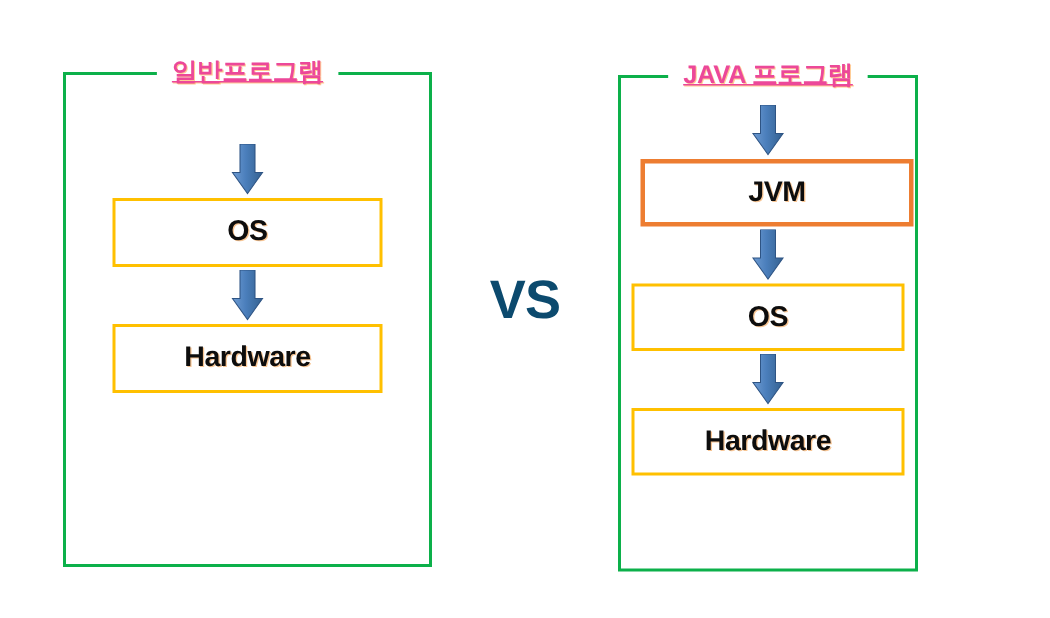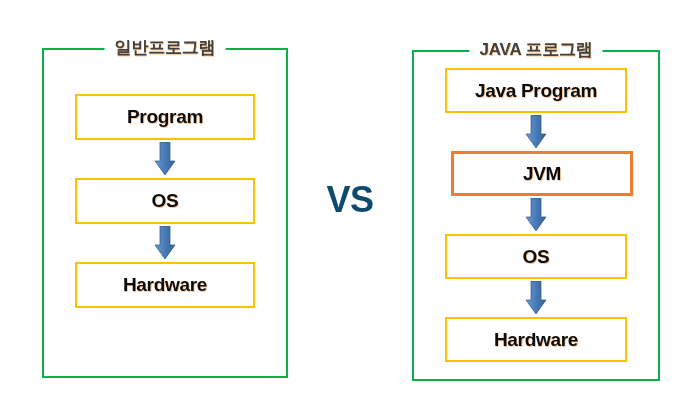--- a/index.html
+++ b/index.html
@@ -16,37 +16,38 @@
   }
 
   
   .panel {
     position: absolute;
     box-sizing: border-box;
     border: 2.5px solid #0CB04A;
     background: transparent;
   }
   #panel-plain  { left: 42px;  top: 48px; width: 246px; height: 330px; }
-  #panel-java   { left: 412px; top: 50px; width: 248px; height: 331px; padding-left: 39px; }
+  #panel-java   { left: 412px; top: 50px; width: 200px; height: 331px; padding-left: 39px; }
 
   
   .panel-title {
     position: absolute;
     top: -13px;
     left: 50%;
     transform: translateX(-50%);
     background: #ffffff;
     padding: 0 10px;
     white-space: nowrap;
     font-size: 17px;
     font-weight: bold;
-    color: #404040;
+    color: #ec4899;
     letter-spacing: -0.2px;
     line-height: 22px;
     text-shadow: 0.7px 0.7px 0 rgba(255,160,60,0.55);
+    text-decoration: underline;
   }
 
   
   .flow {
     position: absolute;
     left: 0;
     right: 0;
     display: flex;
     flex-direction: column;
     align-items: center;
@@ -96,23 +97,20 @@
 </style>
 </head>
 <body>
 
 <div class="panel" id="panel-plain">
 
   <div class="panel-title">일반프로그램</div>
 
   <div class="flow" id="flow-plain">
 
-    <div class="node amber">
-      <span>Program</span>
-    </div>
 
     <div class="arrow-gap-plain">
       <svg class="arrow" width="22" height="34" viewBox="0 0 22 34">
         <defs>
           <linearGradient id="agp1" x1="0" y1="0" x2="1" y2="0">
             <stop offset="0%" stop-color="#6E9BD2"></stop>
             <stop offset="45%" stop-color="#4A7EBB"></stop>
             <stop offset="100%" stop-color="#35618F"></stop>
           </linearGradient>
         </defs>
@@ -138,23 +136,20 @@
 </div>
 
 <div id="vs-label">VS</div>
 
 <div class="panel" id="panel-java">
 
   <div class="panel-title">JAVA 프로그램</div>
 
   <div class="flow" id="flow-java">
 
-    <div class="node amber">
-      <span>Java Program</span>
-    </div>
 
     <div class="arrow-gap-java">
       <svg class="arrow" width="22" height="34" viewBox="0 0 22 34">
         <defs>
           <linearGradient id="agp2" x1="0" y1="0" x2="1" y2="0">
             <stop offset="0%" stop-color="#6E9BD2"></stop>
             <stop offset="45%" stop-color="#4A7EBB"></stop>
             <stop offset="100%" stop-color="#35618F"></stop>
           </linearGradient>
         </defs>

